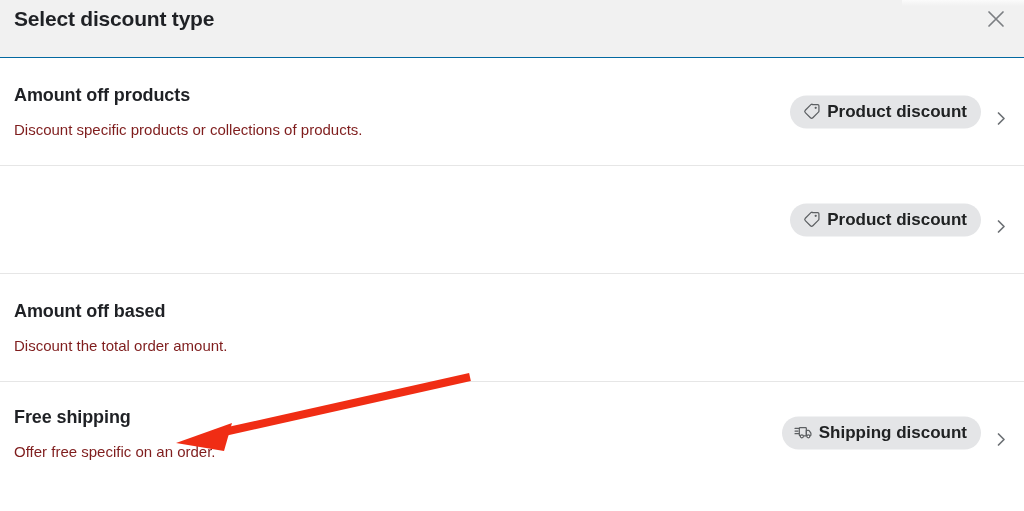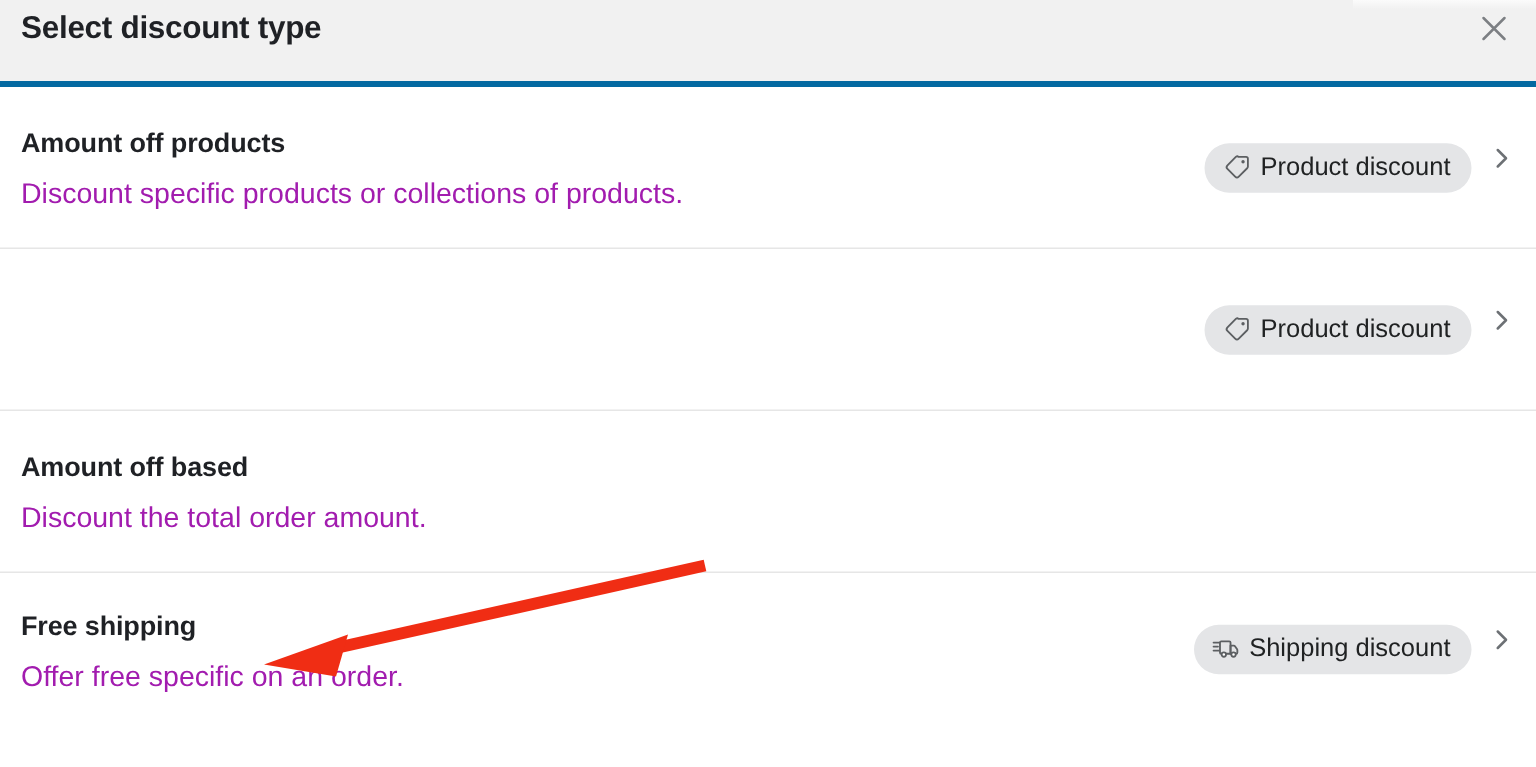--- a/index.html
+++ b/index.html
@@ -23,21 +23,21 @@
     background: #ffffff;
     box-sizing: border-box;
     overflow: hidden;
   }
 
   
   .modal-header {
     position: relative;
     height: 58px;
     background: #f1f1f1;
-    border-bottom: 4px solid #0369a1;
+    border-bottom: 1px solid #0369a1;
     box-sizing: border-box;
     display: flex;
     align-items: center;
   }
   .modal-title {
     position: absolute;
     left: 14px;
     top: 6px;
     font-size: 21px;
     font-weight: 700;
@@ -97,35 +97,36 @@
 
   .row-title {
     font-size: 18px;
     font-weight: 700;
     color: #1f2125;
     letter-spacing: -0.1px;
     line-height: 22px;
     margin: 0 0 13px 0;
   }
   .row-desc {
-    font-size: 19px;
+    font-size: 15px;
     font-weight: 400;
-    color: #a21caf;
+    color: #7f1d1d;
     line-height: 22px;
     margin: 0;
   }
 
   .row-right {
     position: absolute;
     right: 13px;
     top: 50%;
     transform: translateY(-50%);
     display: flex;
-    align-items: flex-start;
+    align-items: flex-end;
     gap: 10px;
+    font-weight: bold;
   }
 
   .badge {
     display: inline-flex;
     align-items: center;
     gap: 6px;
     background: #e4e5e7;
     color: #202223;
     border-radius: 18px;
     padding: 5px 14px 6px 12px;

